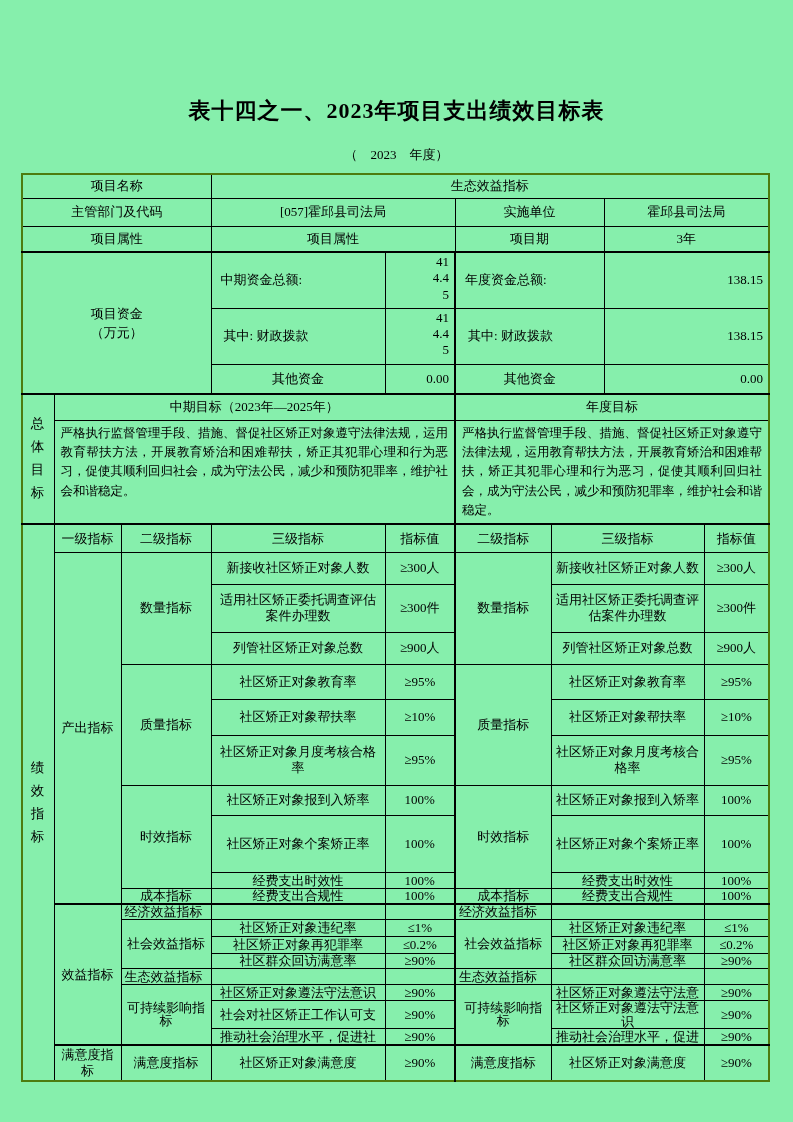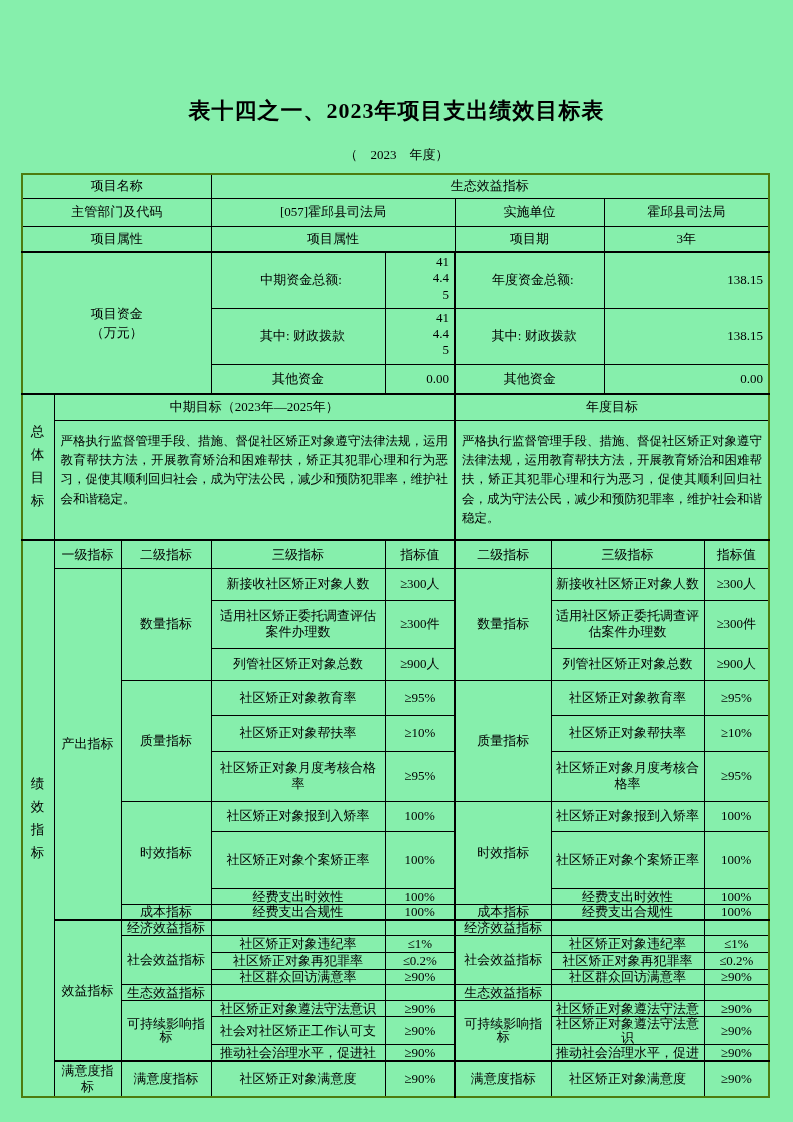--- a/index.html
+++ b/index.html
@@ -20,26 +20,26 @@
     table-layout:fixed; border:2px solid #4d7c0f;
   }
   td {
     border:1px solid #000; font-size:13px; text-align:center;
     vertical-align:middle; padding:1px 3px; overflow:hidden;
     word-break:break-all; line-height:1.25;
   }
   tr.sm td { line-height:1.05; padding:0 3px; }
   .tkt { border-top-width:2px; }
   .tkl { border-left-width:2px; }
-  .tal { text-align:center; }
+  .tal { text-align:left; }
   .num { text-align:right; padding-right:5px; }
   .numb { vertical-align:bottom; padding-bottom:5px;padding-left:44px; }
   .goaltxt {
     text-align:justify; vertical-align:top; font-size:12.5px;
-    line-height:1.55; padding:11px 6px;
+    line-height:1.55; padding:3px 6px;
   }
   .vtext {
     width:15px; margin:0 auto; word-break:break-all; line-height:1.7;
     text-align:left; font-size:13.5px;
   }
   .fundlbl div { line-height:1.5; }
   .lbl { font-size:13px; }
   .padl { padding-left:9px; }
   .padl2 { padding-left:12px; }
 </style>

